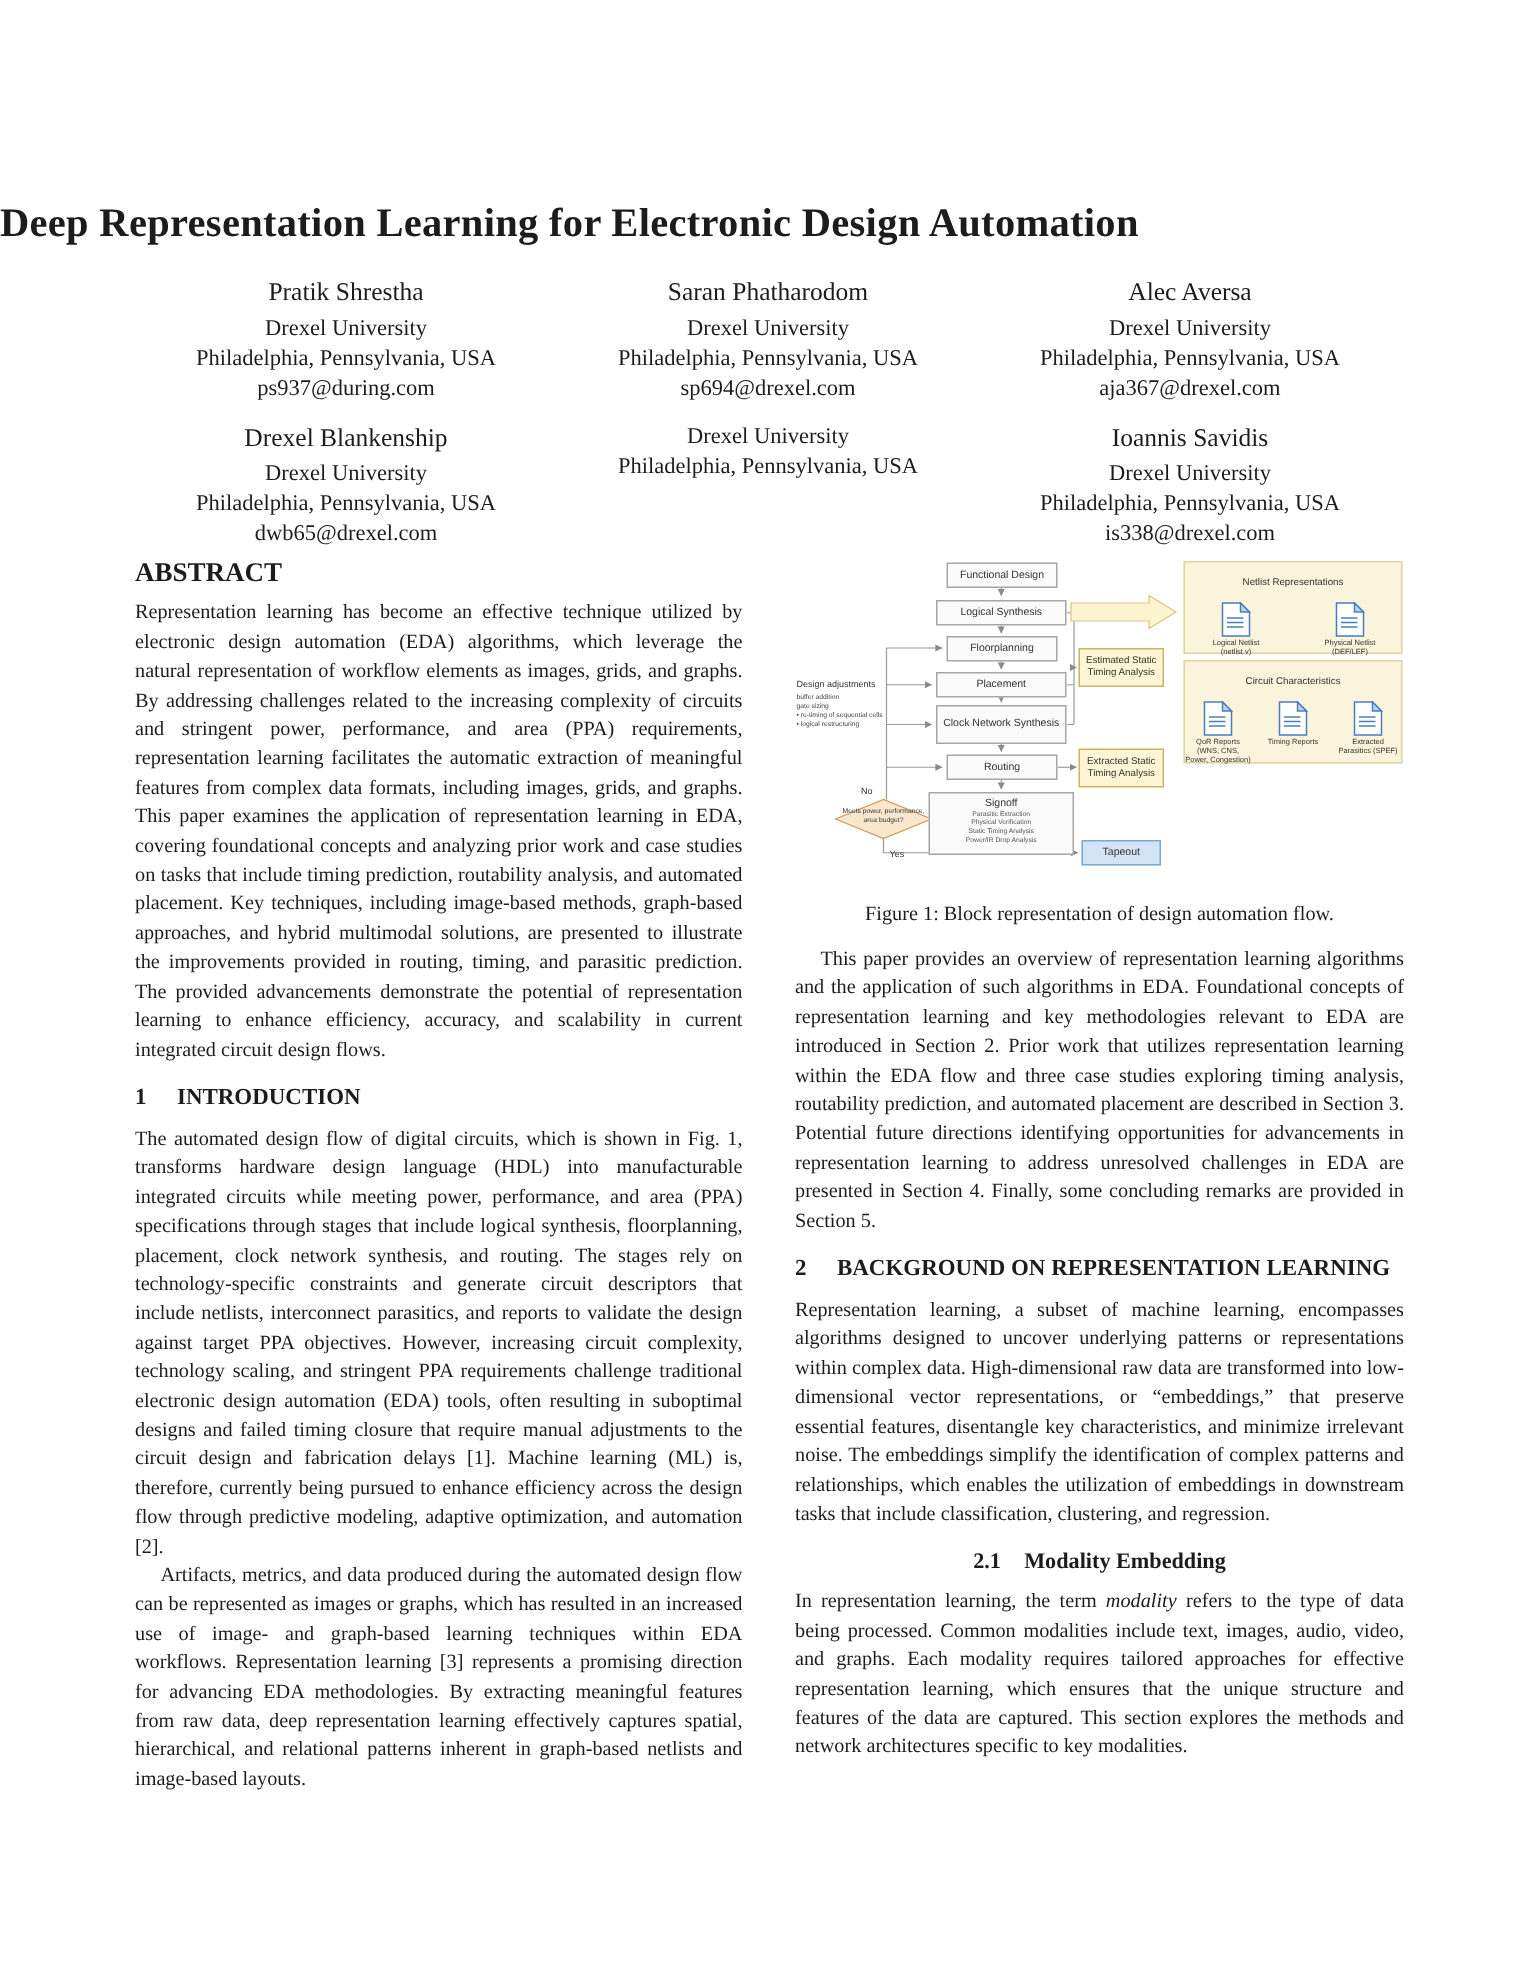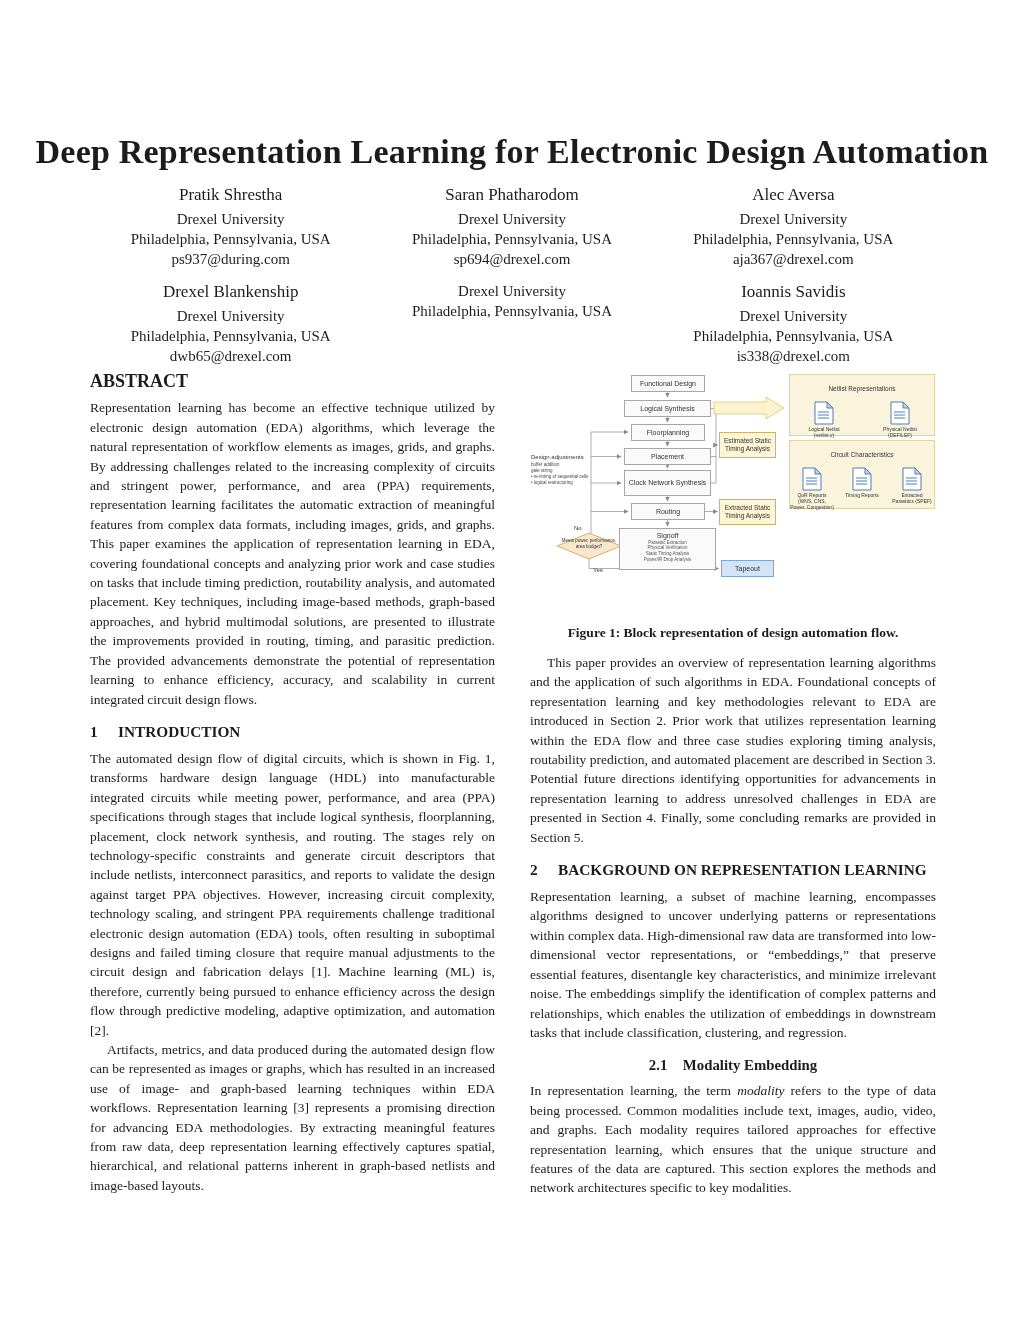--- a/index.html
+++ b/index.html
@@ -1,44 +1,44 @@
 <!DOCTYPE html>
 <html><head>
 <meta charset="utf-8">
 <style>
   html,body{margin:0;padding:0;background:#ffffff;}
   .page{position:relative;width:1024px;height:1325px;background:#ffffff;
         font-family:"Liberation Serif",serif;color:#1c1c1c;overflow:hidden;
         -webkit-text-size-adjust:none;}
 
   
-  .paper-title{position:absolute;top:133px;left:0;width:100%;margin:0;text-align:center;
-               font-size:34px;font-weight:700;letter-spacing:.2px;}
+  .paper-title{position:absolute;top:133px;left:0;width:100%;margin:0;text-align:left;
+               font-size:27px;font-weight:700;letter-spacing:.2px;}
   .authors-row{position:absolute;left:90px;width:844px;display:grid;
                grid-template-columns:1fr 1fr 1fr;text-align:center;}
   .row1{top:184px}.row2{top:281px}
   .author-name{font-size:17px;line-height:22px;margin-bottom:3px;}
   .author-line{font-size:15px;line-height:20px;}
 
   
   .col{position:absolute;top:372px;width:405px;font-size:13.5px;line-height:19.4px;
        text-align:justify;}
   .col-left{left:90px;}
   .col-right{left:530px;width:406px;}
   p{margin:0;}
   .indent{text-indent:17px;}
   .abstract-heading{font-weight:700;font-size:18px;margin:0 0 7px;text-align:left;}
   .sec-heading{display:flex;font-weight:700;font-size:15.3px;line-height:20px;
                margin:13px 0 7px;text-align:left;}
   .sec-num{flex:0 0 28px;}
   .subsec-heading{font-size:14.8px;margin:13px 0 6px;justify-content:center;}
   .subsec-heading .sec-num{flex-basis:34px;}
   .ital{font-style:italic;}
-  .fig-caption{font-weight:700;font-size:13.5px;line-height:18px;text-align:center;
-               margin:24px 0 11px;}
+  .fig-caption{font-weight:400;font-size:13.5px;line-height:18px;text-align:center;
+               margin:0 0 11px;}
 
   
   .fig{position:relative;width:405px;height:228px;text-align:left;
        font-family:"Liberation Sans",sans-serif;}
   .fig svg.connectors{position:absolute;left:0;top:0;}
   .fbox{position:absolute;background:#fafafa;border:1px solid #a6a6a6;
         display:flex;align-items:center;justify-content:center;text-align:center;
         font-size:7px;color:#333;line-height:1.12;box-sizing:border-box;}
   #fb-functional{left:101px;top:3px;width:74px;height:17px;}
   #fb-logical{left:94px;top:28px;width:87px;height:17px;}

